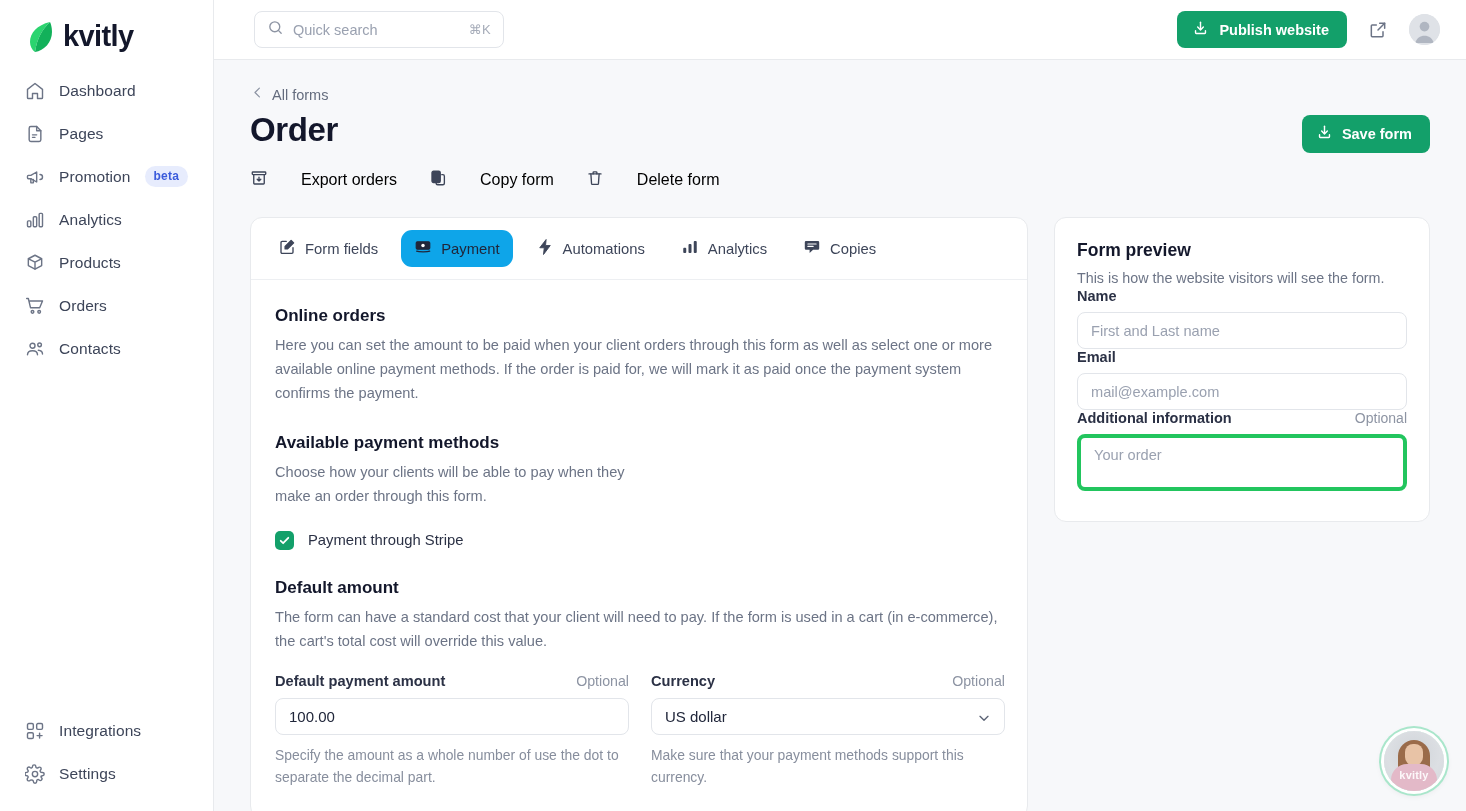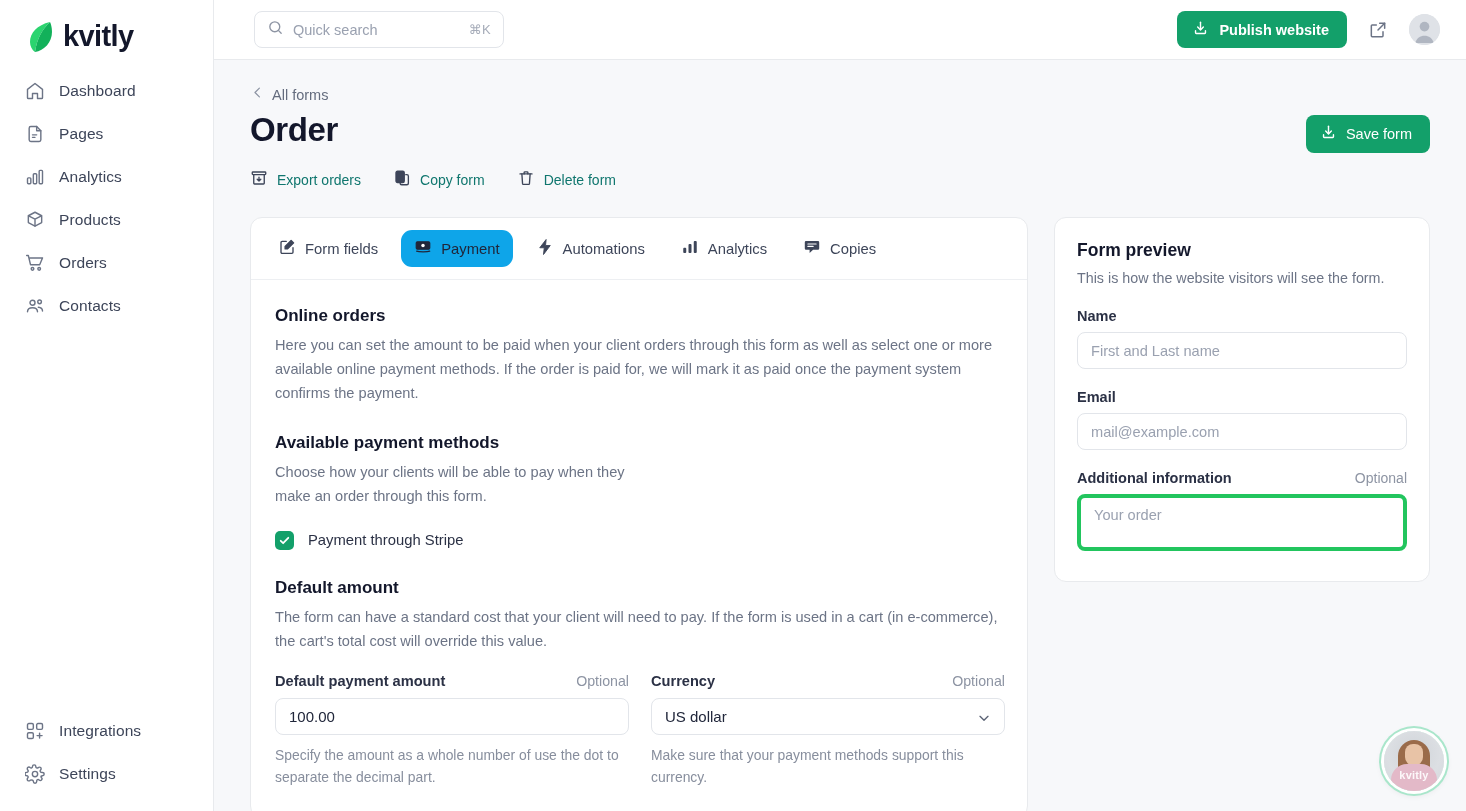--- a/index.html
+++ b/index.html
@@ -73,27 +73,27 @@
   .content { flex: 1 1 auto; background: #f7f8fa; padding: 0 36px; overflow: hidden; position: relative; }
 
   .crumb { display: flex; align-items: center; gap: 7px; padding-top: 25px; cursor: pointer; width: fit-content; }
   .crumb-text { font-size: 14.5px; color: #646c7e; }
 
   .title-row { display: flex; align-items: flex-start; margin-top: 7px; }
   .page-title { font-size: 33px; font-weight: 700; color: #13172b; letter-spacing: -0.4px; }
   .btn-save {
     margin-left: auto; display: flex; align-items: center; gap: 9px;
     background: #13a06a; color: #fff; border: 0; border-radius: 8px;
-    height: 38px; padding: 0 18px 0 14px; font-size: 14.5px; font-weight: 400;
+    height: 38px; padding: 0 18px 0 14px; font-size: 14.5px; font-weight: 700;
     font-family: "Liberation Sans", sans-serif; cursor: pointer; margin-top: 4px;
   }
 
   .actions { display: flex; align-items: center; gap: 32px; margin-top: 16px; }
   .action { display: flex; align-items: center; gap: 9px; cursor: pointer; }
-  .action-label { font-size: 14px; color: #0f766e; }
+  .action-label { font-size: 16px; color: #000000; margin-left: 24px; }
 
   .cols { display: flex; gap: 26px; margin-top: 26px; align-items: flex-start; }
 
   
   .card {
     background: #fff; border: 1px solid #e8eaed; border-radius: 12px;
     width: 778px; flex: 0 0 778px;
   }
   .tabs { display: flex; gap: 10px; padding: 12px 14px; border-bottom: 1px solid #edeff2; }
   .tab {
@@ -131,21 +131,21 @@
   .select-wrap .chev { position: absolute; right: 13px; top: 21px; pointer-events: none; }
   .hint { font-size: 13.9px; color: #878e9d; line-height: 1.55; margin-top: 10px; }
 
   
   .preview {
     background: #fff; border: 1px solid #e8eaed; border-radius: 12px;
     width: 376px; flex: 0 0 376px; padding: 22px 22px 26px;
   }
   .pv-title { font-size: 17.5px; font-weight: 700; color: #13172b; }
   .pv-sub { font-size: 14.3px; color: #6c7486; margin-top: 7px; line-height: 1.4; }
-  .pv-field { margin-top: 20px; }
+  .pv-field { }
   .pv-head { display: flex; align-items: baseline; }
   .pv-label { font-size: 14.5px; font-weight: 600; color: #2b3145; }
   .pv-optional { margin-left: auto; font-size: 14px; color: #8d94a3; }
   .pv-input {
     width: 100%; height: 37px; margin-top: 8px;
     border: 1px solid #e2e5ea; border-radius: 8px; padding: 0 13px;
     font-size: 14.6px; font-family: "Liberation Sans", sans-serif; outline: none; color: #20263a;
   }
   .pv-input::placeholder, .pv-textarea::placeholder { color: #9aa1b0; }
   .pv-textarea {
@@ -200,20 +200,31 @@
         <span class="nav-ico">
           <svg viewBox="0 0 24 24" width="20" height="20" fill="none" stroke="#6c7486" stroke-width="1.7" stroke-linecap="round" stroke-linejoin="round">
               <path d="M14 3H7a2 2 0 0 0-2 2v14a2 2 0 0 0 2 2h10a2 2 0 0 0 2-2V8z"></path>
               <path d="M14 3v5h5"></path>
               <path d="M9 13h5M9 16h3"></path>
             </svg>
         </span>
         <span class="nav-label">Pages</span>
       </div>
 
+      <div class="nav-item">
+        <span class="nav-ico">
+          <svg viewBox="0 0 24 24" width="20" height="20" fill="none" stroke="#6c7486" stroke-width="1.7" stroke-linecap="round" stroke-linejoin="round">
+              <path d="M3 11v2a1 1 0 0 0 1 1h3l7 4V6L7 10H4a1 1 0 0 0-1 1z"></path>
+              <path d="M7 14v5h3v-4"></path>
+              <path d="M18 9a3 3 0 0 1 0 6"></path>
+            </svg>
+        </span>
+        <span class="nav-label">Promotion</span>
+        <span class="badge-beta">beta</span>
+      </div>
 
       <div class="nav-item">
         <span class="nav-ico">
           <svg viewBox="0 0 24 24" width="20" height="20" fill="none" stroke="#6c7486" stroke-width="1.7" stroke-linecap="round">
               <rect x="3" y="13" width="4" height="7" rx="1"></rect>
               <rect x="10" y="8" width="4" height="12" rx="1"></rect>
               <rect x="17" y="4" width="4" height="16" rx="1"></rect>
             </svg>
         </span>
         <span class="nav-label">Analytics</span>

